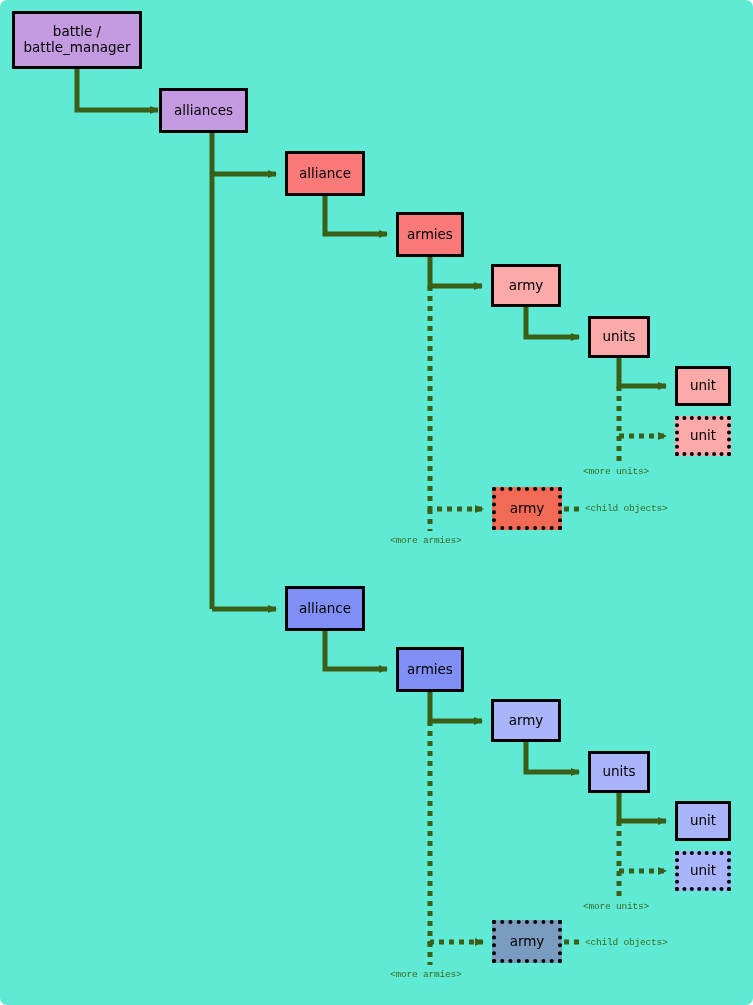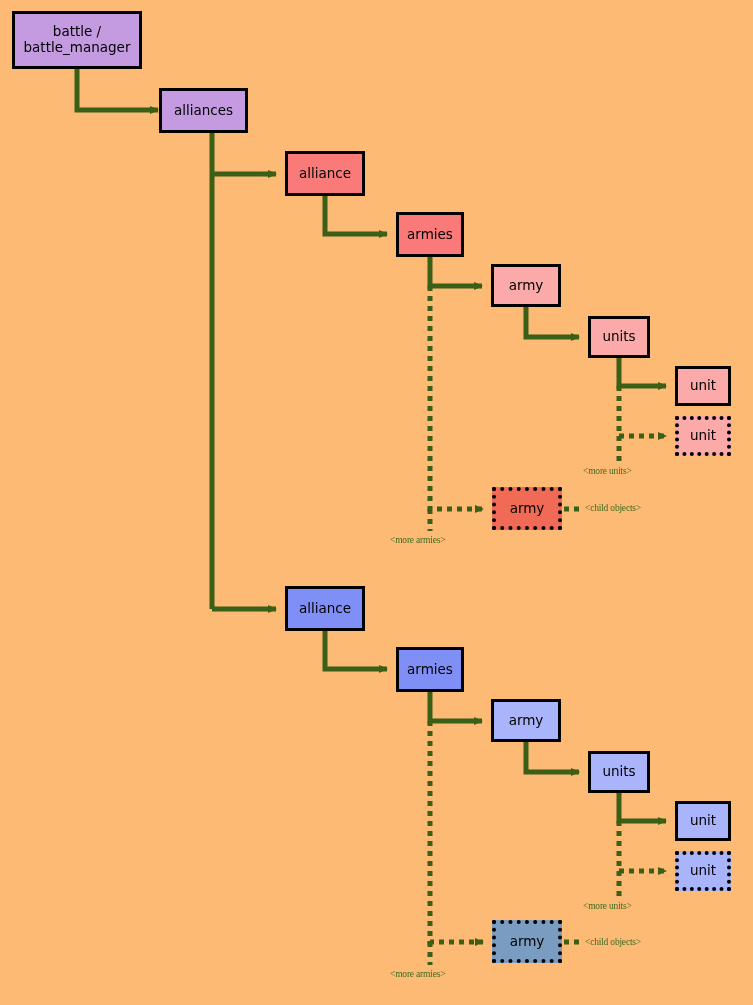--- a/index.html
+++ b/index.html
@@ -4,23 +4,24 @@
 <style>
   html, body {
     margin: 0;
     padding: 0;
     background: #ffffff;
   }
   #canvas {
     position: relative;
     width: 753px;
     height: 1005px;
-    background: #fdba74;
+    background: #5eead4;
     font-family: "DejaVu Sans", sans-serif;
     overflow: hidden;
+    border-radius: 7px;
   }
   svg#edges {
     position: absolute;
     left: 0;
     top: 0;
     width: 753px;
     height: 1005px;
     pointer-events: none;
   }
   .node {
@@ -37,21 +38,21 @@
     font-size: 13.5px;
   }
   .node.dotted {
     border-style: dotted;
     border-width: 4px;
   }
   .edge-label {
     position: absolute;
     color: #3e6b1f;
     font-size: 9.5px;
-    font-family: Liberation Serif, serif;
+    font-family: Liberation Mono, monospace;
     white-space: nowrap;
     letter-spacing: -0.2px;
   }
 </style>
 </head>
 <body>
 
 <div id="canvas">
 
   <svg id="edges" viewBox="0 0 753 1005" xmlns="http://www.w3.org/2000/svg">

